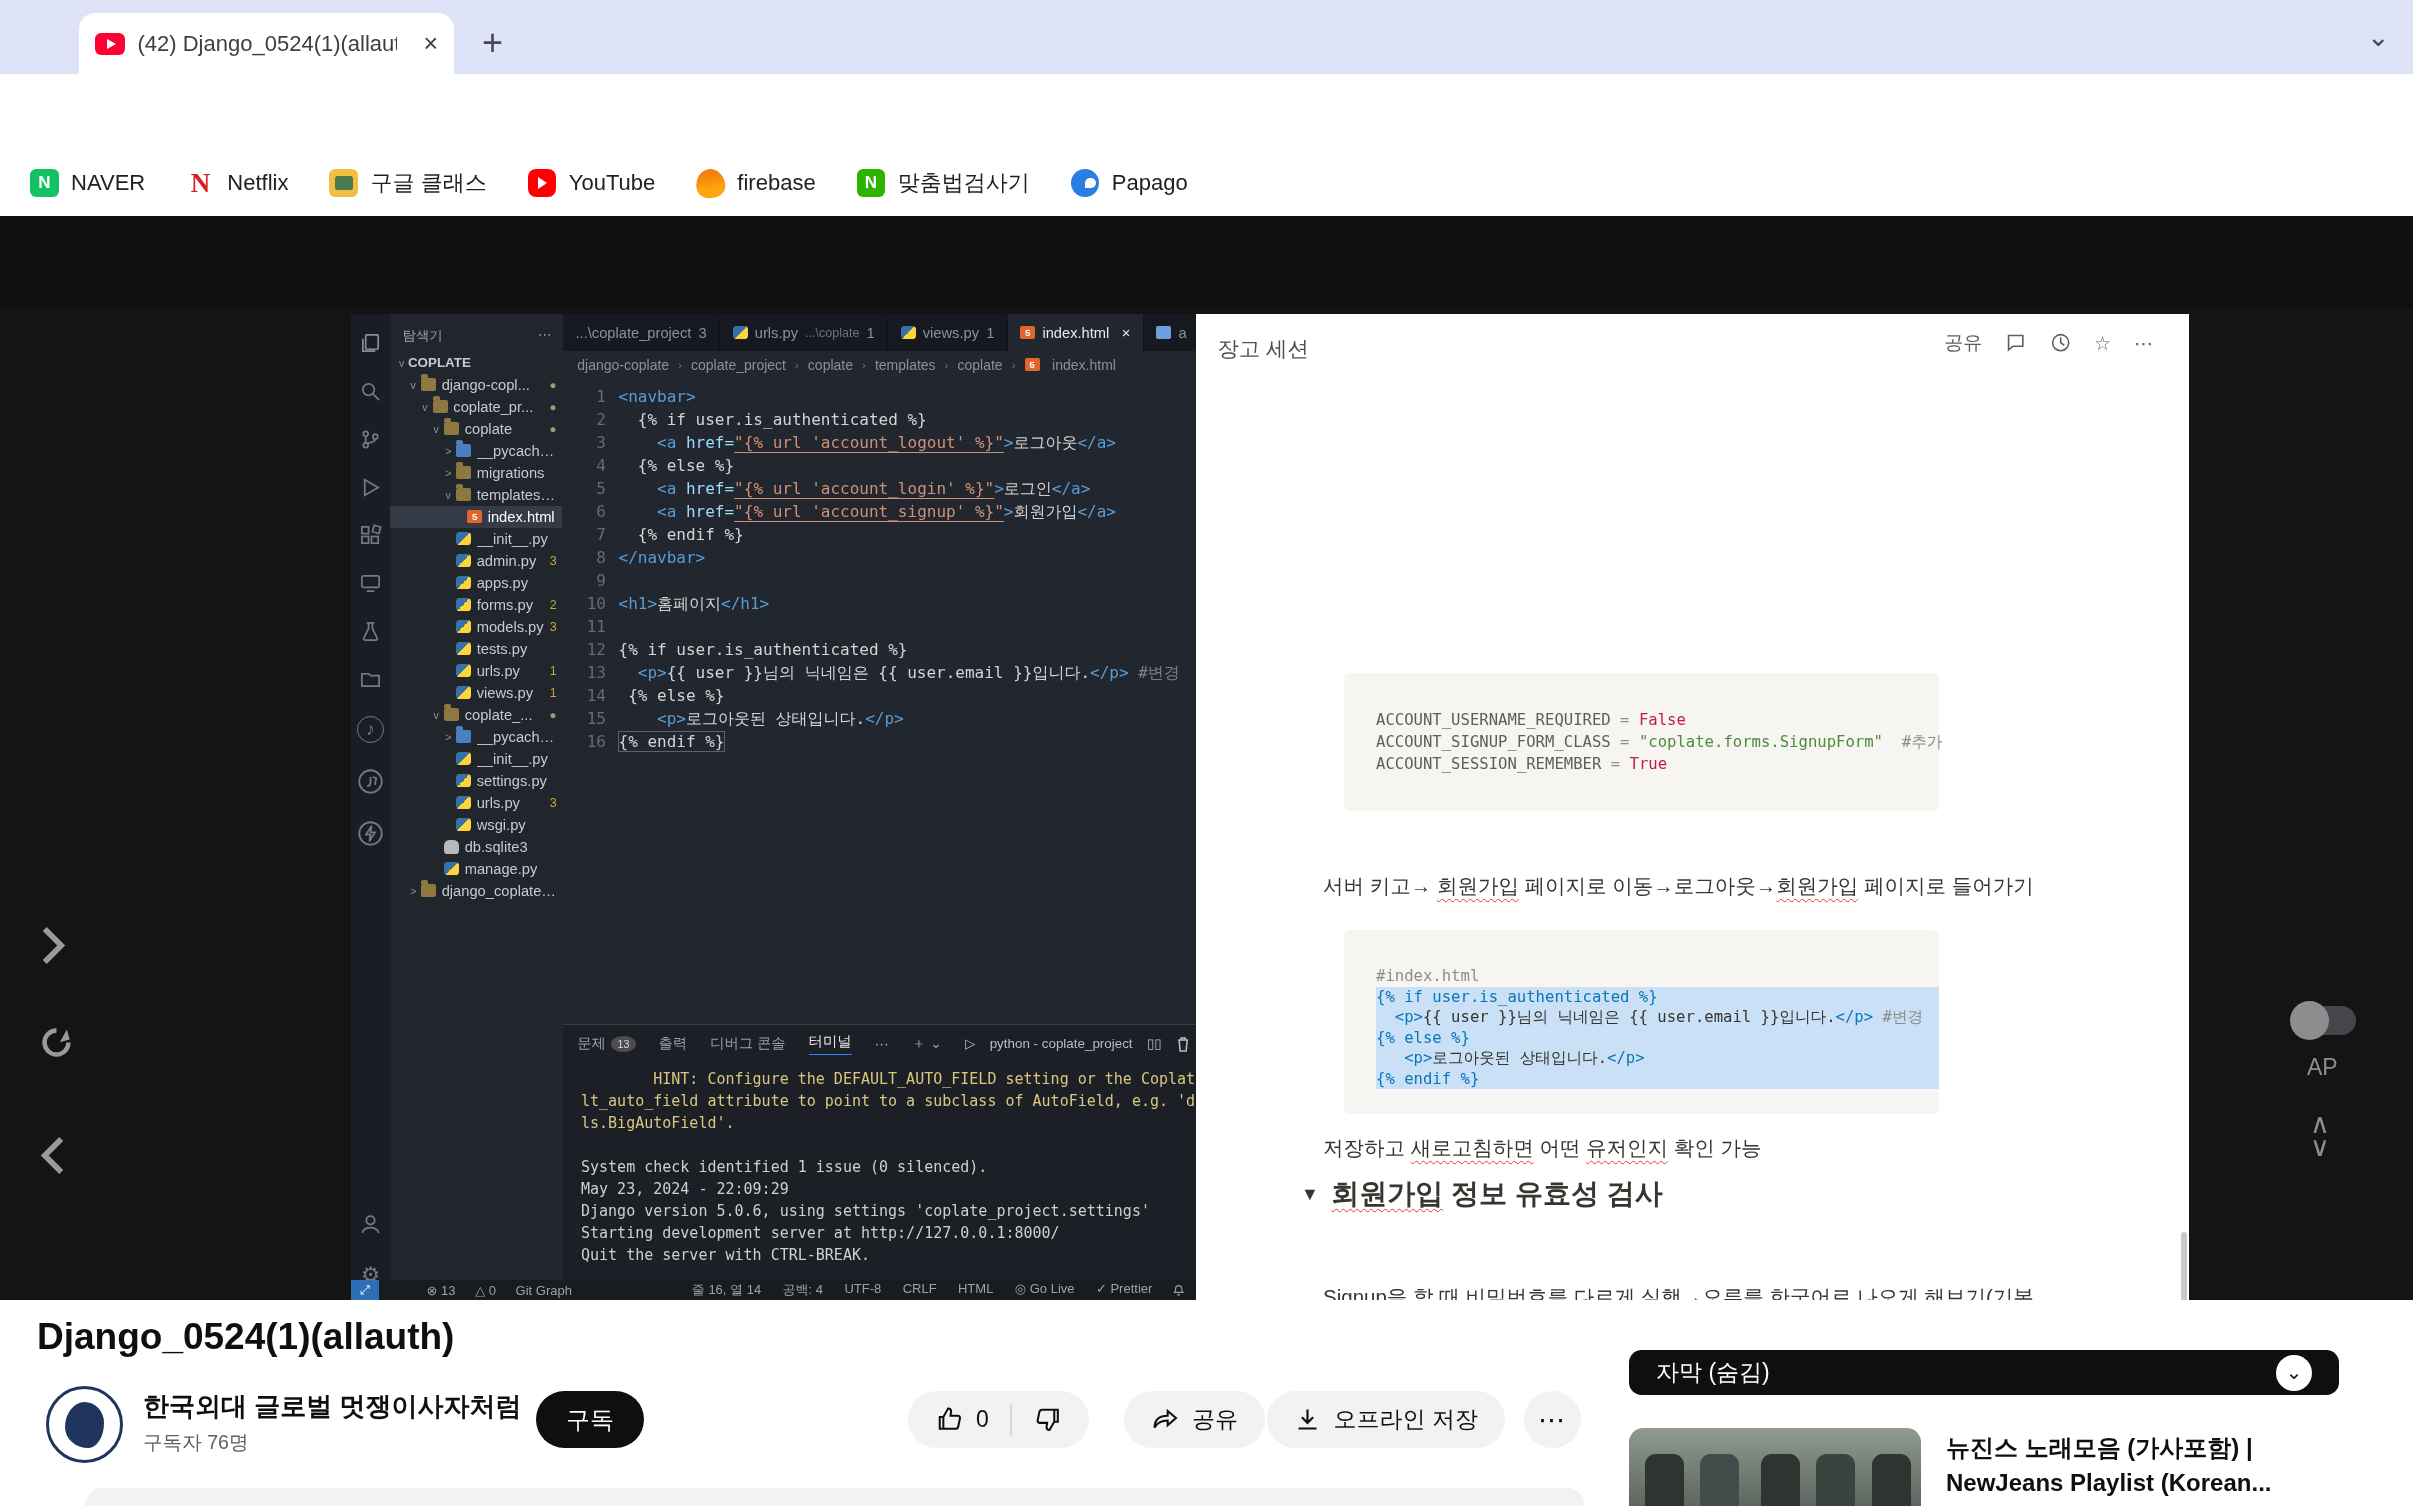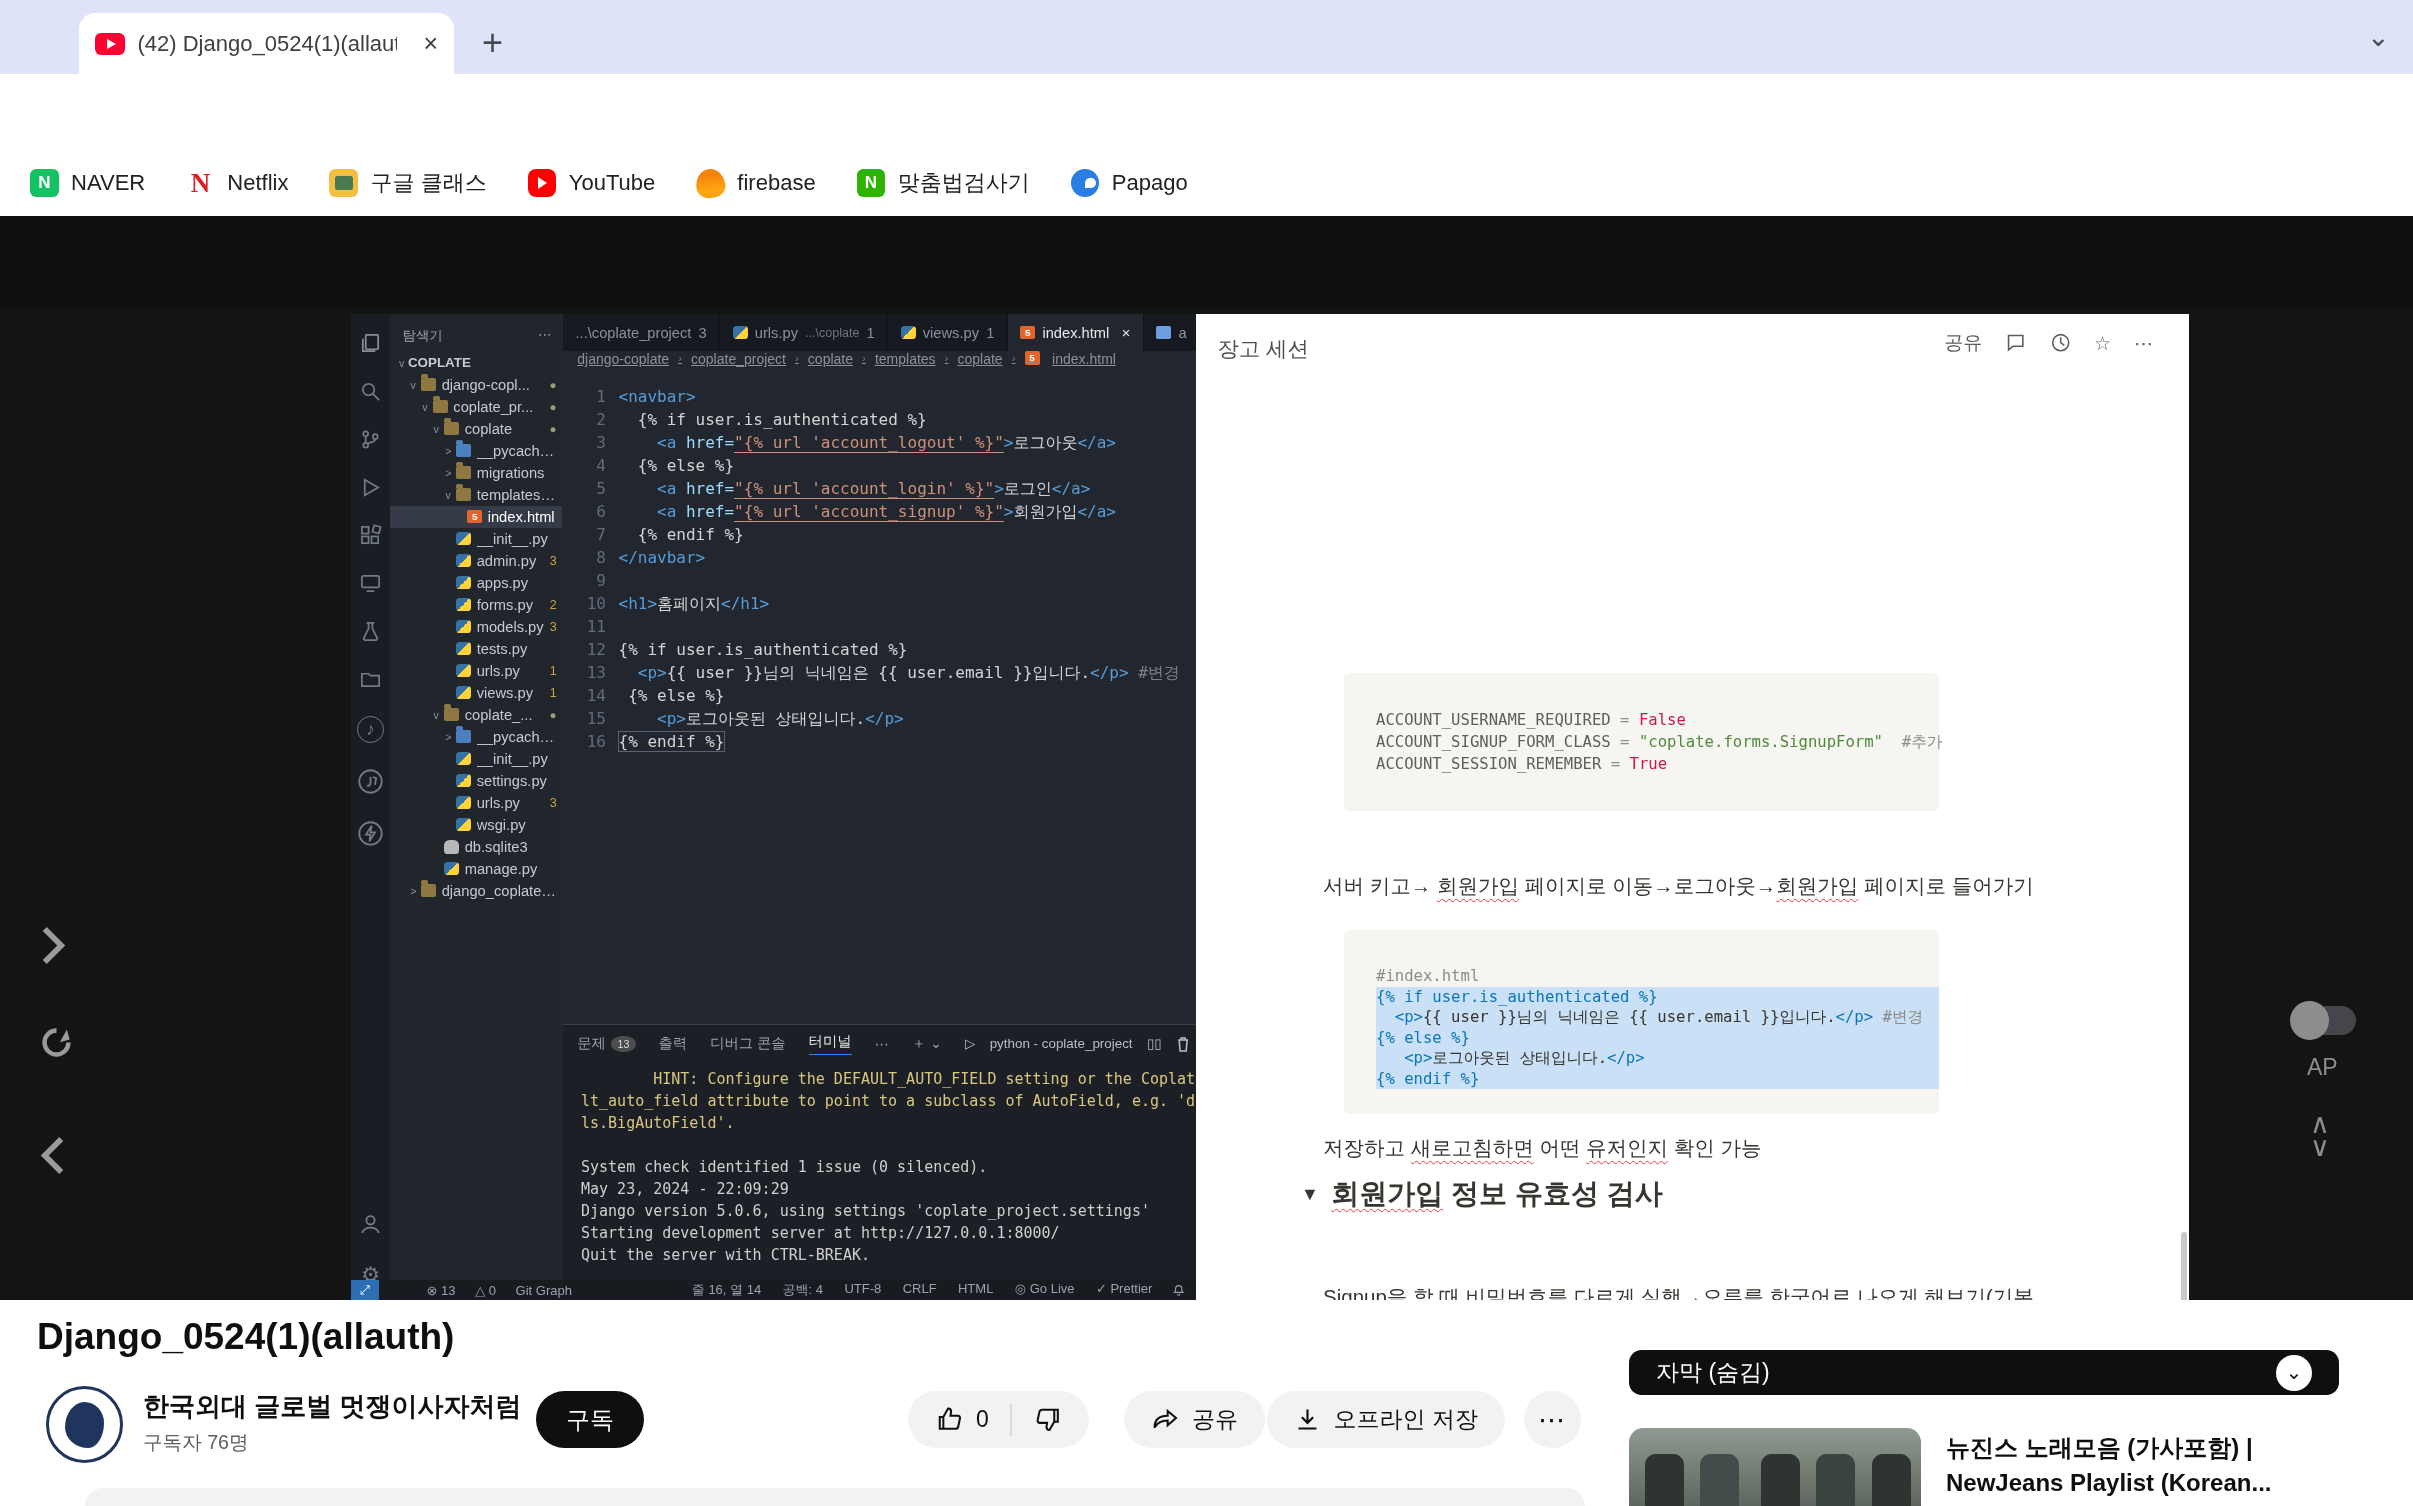--- a/index.html
+++ b/index.html
@@ -99,21 +99,21 @@
   .fi-db{background:#b8b8b8;border-radius:5.4px 5.4px 3.6px 3.6px;height:14.3px;}
   .fi-file{background:#6d9ee0;}
   
   .editor{left:212px;top:0;width:634px;height:710px;background:#22262e;overflow:hidden;}
   .edtabs{display:flex;height:37px;background:#16191f;align-items:stretch;font-size:14.7px;color:#8b919b;}
   .edtab{display:flex;align-items:center;gap:7.1px;padding:0 12.5px;border-right:0.9px solid #101317;white-space:nowrap;}
   .edtab.active{background:#22262e;color:#e8e8e8;}
   .edtab .hint{color:#6d737d;font-size:12.5px;}
   .edtab .x{margin-left:5.4px;}
   .edtab .fi{margin:0;}
-  .crumbs{display:flex;gap:9px;height:27px;padding-left:14.3px;font-size:14px;color:#8b919b;white-space:nowrap;text-decoration:underline;}
+  .crumbs{display:flex;align-items:center;gap:9px;height:27px;padding-left:14.3px;font-size:14px;color:#8b919b;white-space:nowrap;}
   .crumbs .sep{color:#6d737d;font-size:11.6px;}
   .codepane{display:flex;font-family:"DejaVu Sans Mono",monospace;font-size:16px;line-height:23px;padding-top:7.1px;}
   .gutter{width:43px;text-align:right;color:#636c78;flex:0 0 auto;padding-right:12.5px;}
   .clines{white-space:pre;}
   .e-p{color:#d4d4d4;} .e-tag{color:#569cd6;} .e-attr{color:#9cdcfe;}
   .e-strU{color:#ce9178;text-decoration:underline;text-underline-offset:3.6px;}
   .e-cmt{color:#808080;} .e-cur{color:#d4d4d4;outline:0.9px solid #5a6374;}
   
   .termpanel{left:212px;top:710px;width:634px;height:256px;background:#1c2026;border-top:0.9px solid #3a3f48;color:#cfcfcf;overflow:hidden;}
   .termtabs{display:flex;align-items:center;gap:23px;height:37px;padding:0 14.3px;font-size:14.3px;color:#9aa0aa;white-space:nowrap;}

